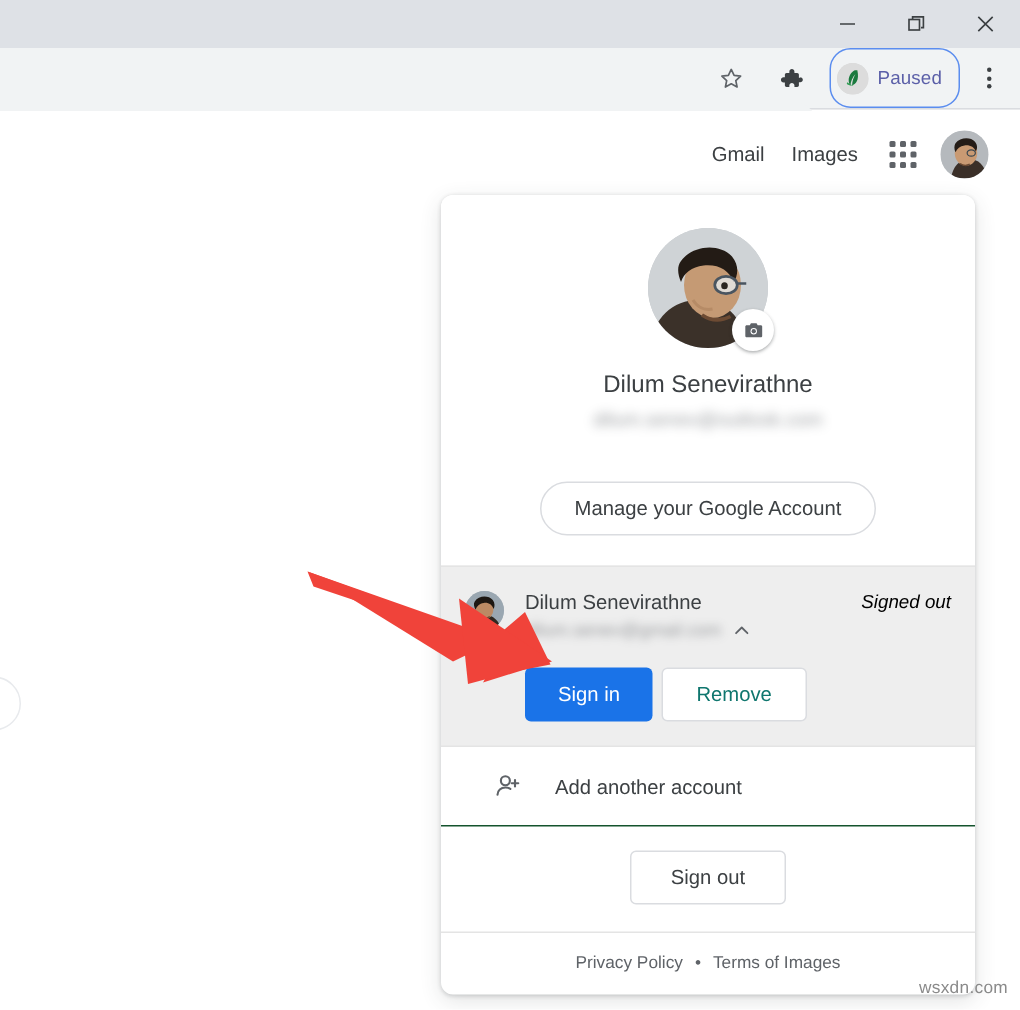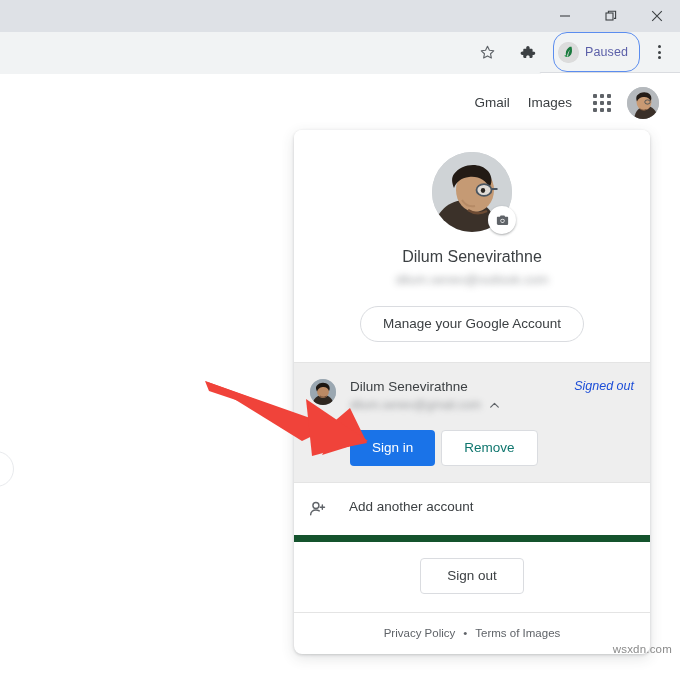--- a/index.html
+++ b/index.html
@@ -207,21 +207,21 @@
   .acct-email-blur {
     margin-top: 3px;
     font-size: 13px;
     color: #5f6368;
     line-height: 18px;
     filter: blur(3.6px);
     opacity: 0.62;
     user-select: none;
   }
   .manage-btn {
-    margin-top: 17px;
+    margin-top: 32px;
     padding: 9px 22px;
     font-size: 13.5px;
     color: #3c4043;
     background: #fff;
     border: 1px solid #dadce0;
     border-radius: 18px;
     font-family: "Liberation Sans", sans-serif;
     cursor: pointer;
     line-height: 16px;
   }
@@ -270,21 +270,21 @@
   }
   .chevron-up {
     margin-left: 7px;
     color: #5f6368;
     display: flex;
     align-items: center;
   }
   .row-status {
     font-size: 12.5px;
     font-style: italic;
-    color: #1d4ed8;
+    color: #000000;
     margin-left: 1px;
     white-space: nowrap;
     padding-top: 2px;
   }
   .row-actions {
     display: flex;
     gap: 6px;
     margin-top: 16px;
     margin-left: 40px;
   }
@@ -307,22 +307,23 @@
     font-size: 13.5px;
     font-family: "Liberation Sans", sans-serif;
     padding: 9px 22px;
     cursor: pointer;
     line-height: 16px;
   }
 
   
   .add-row {
     display: flex;
-    padding: 16px 7px;
-    border-bottom: 7px solid #14532d;
+    align-items: center;
+    padding: 16px 28px;
+    border-bottom: 1px solid #14532d;
     cursor: pointer;
   }
   .add-icon {
     width: 26px;
     display: flex;
     align-items: center;
     justify-content: center;
     color: #5f6368;
     margin-left: 4px;
   }
@@ -383,21 +384,21 @@
   .arrow-overlay {
     position: absolute;
     left: 0; top: 0;
     width: 680px; height: 673px;
     pointer-events: none;
   }
 
   
   .watermark {
     position: absolute;
-    right: 8px; bottom: 18px;
+    right: 8px; bottom: 8px;
     font-size: 11.5px;
     color: #8a8a8a;
     letter-spacing: 0.2px;
   }
 </style>
 </head>
 <body>
 
 <div id="app">
 

